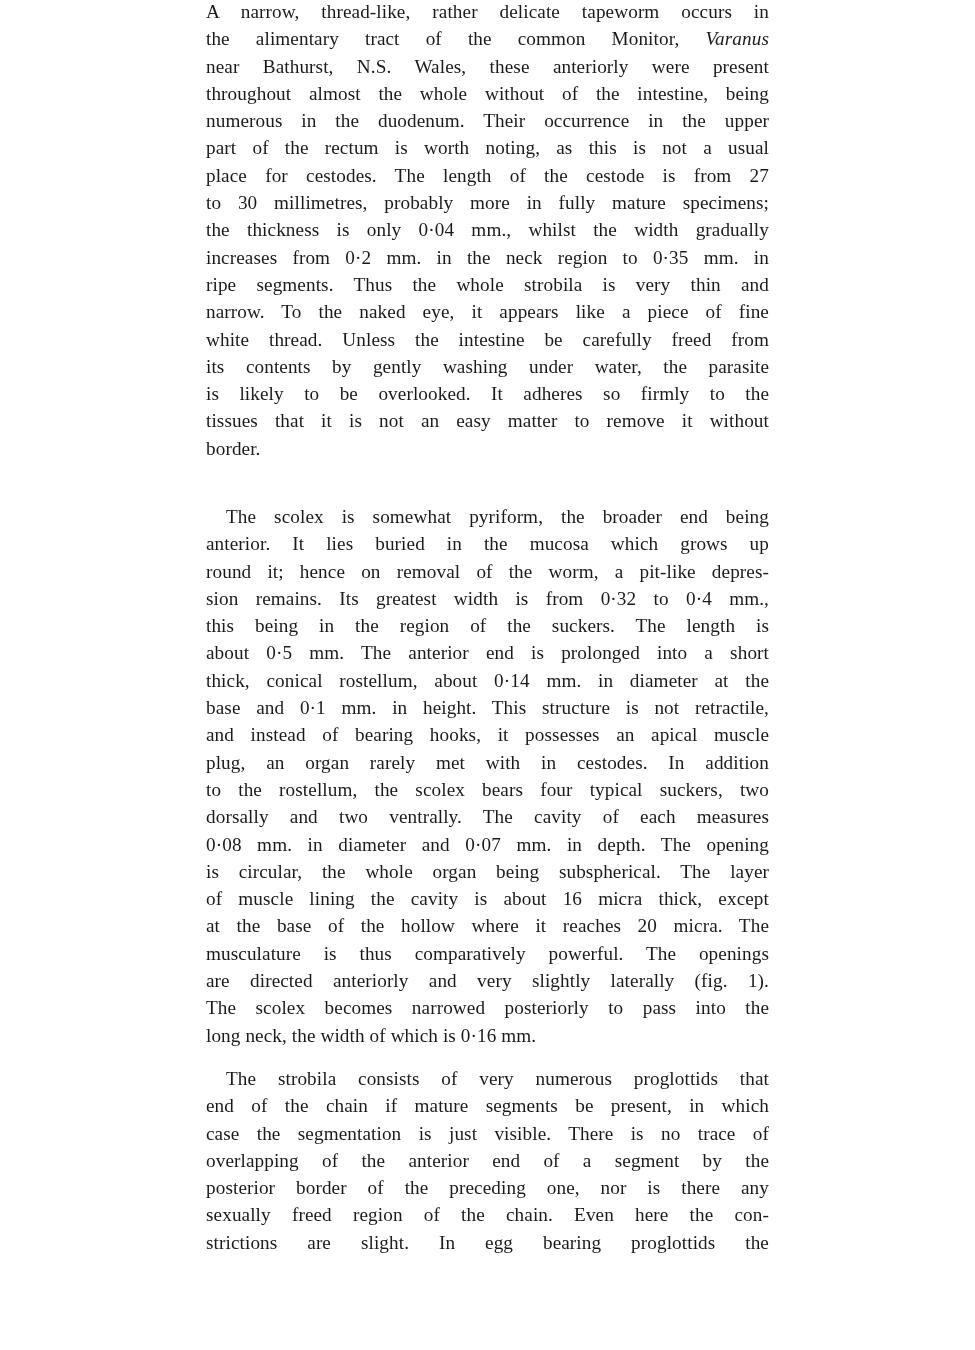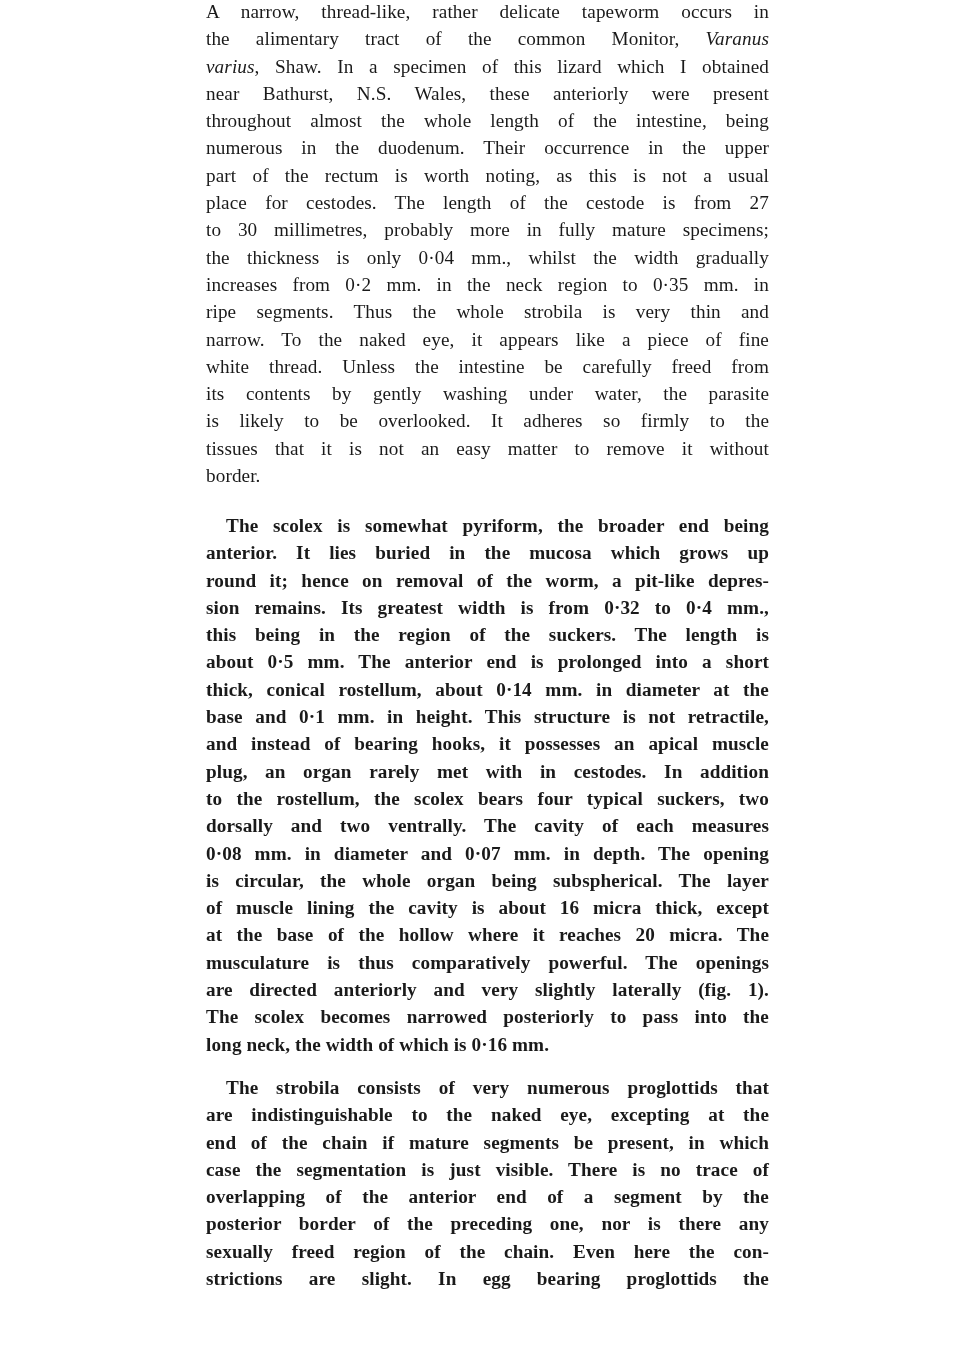--- a/index.html
+++ b/index.html
@@ -34,39 +34,37 @@
       text-align-last: justify;
       letter-spacing: 0.1px;
     }
     .line.last {
       text-align-last: left;
     }
     .line.indent {
       padding-left: 20px;
     }
     .para + .para {
-      margin-top: 11px;
-      font-weight: bold;
+      margin-top: 2px;
     }
     .p1 { position: absolute; top: -2px; left: 0; width: 563px; }
     .p2 { position: absolute; top: 501px; left: 0; width: 563px; }
     .p3 { position: absolute; top: 1063px; left: 0; width: 563px; }
     em { font-style: italic; }
   </style>
 </head>
 <body>
 
 <div class="page">
 
   <div class="para p1">
     <span class="line">A narrow, thread-like, rather delicate tapeworm occurs in</span>
     <span class="line">the alimentary tract of the common Monitor, <em>Varanus</em></span>
-    <span class="line"><em>varius</em>, Shaw.  In a specimen of this lizard which I obtained</span>
     <span class="line">near Bathurst, N.S. Wales, these anteriorly were present</span>
-    <span class="line">throughout almost the whole length of the intestine, being</span>
+    <span class="line">throughout almost the whole without of the intestine, being</span>
     <span class="line">numerous in the duodenum.  Their occurrence in the upper</span>
     <span class="line">part of the rectum is worth noting, as this is not a usual</span>
     <span class="line">place for cestodes.  The length of the cestode is from 27</span>
     <span class="line">to 30 millimetres, probably more in fully mature specimens;</span>
     <span class="line">the thickness is only 0·04 mm., whilst the width gradually</span>
     <span class="line">increases from 0·2 mm. in the neck region to 0·35 mm. in</span>
     <span class="line">ripe segments.  Thus the whole strobila is very thin and</span>
     <span class="line">narrow.  To the naked eye, it appears like a piece of fine</span>
     <span class="line">white thread.  Unless the intestine be carefully freed from</span>
     <span class="line">its contents by gently washing under water, the parasite</span>
@@ -93,21 +91,20 @@
     <span class="line">of muscle lining the cavity is about 16 micra thick, except</span>
     <span class="line">at the base of the hollow where it reaches 20 micra.  The</span>
     <span class="line">musculature is thus comparatively powerful.  The openings</span>
     <span class="line">are directed anteriorly and very slightly laterally (fig. 1).</span>
     <span class="line">The scolex becomes narrowed posteriorly to pass into the</span>
     <span class="line last">long neck, the width of which is 0·16 mm.</span>
   </div>
 
   <div class="para p3">
     <span class="line indent">The strobila consists of very numerous proglottids that</span>
-    <span class="line">are indistinguishable to the naked eye, excepting at the</span>
     <span class="line">end of the chain if mature segments be present, in which</span>
     <span class="line">case the segmentation is just visible.  There is no trace of</span>
     <span class="line">overlapping of the anterior end of a segment by the</span>
     <span class="line">posterior border of the preceding one, nor is there any</span>
     <span class="line">sexually freed region of the chain.  Even here the con-</span>
     <span class="line">strictions are slight.  In egg bearing proglottids the</span>
   </div>
 
 </div>
 

